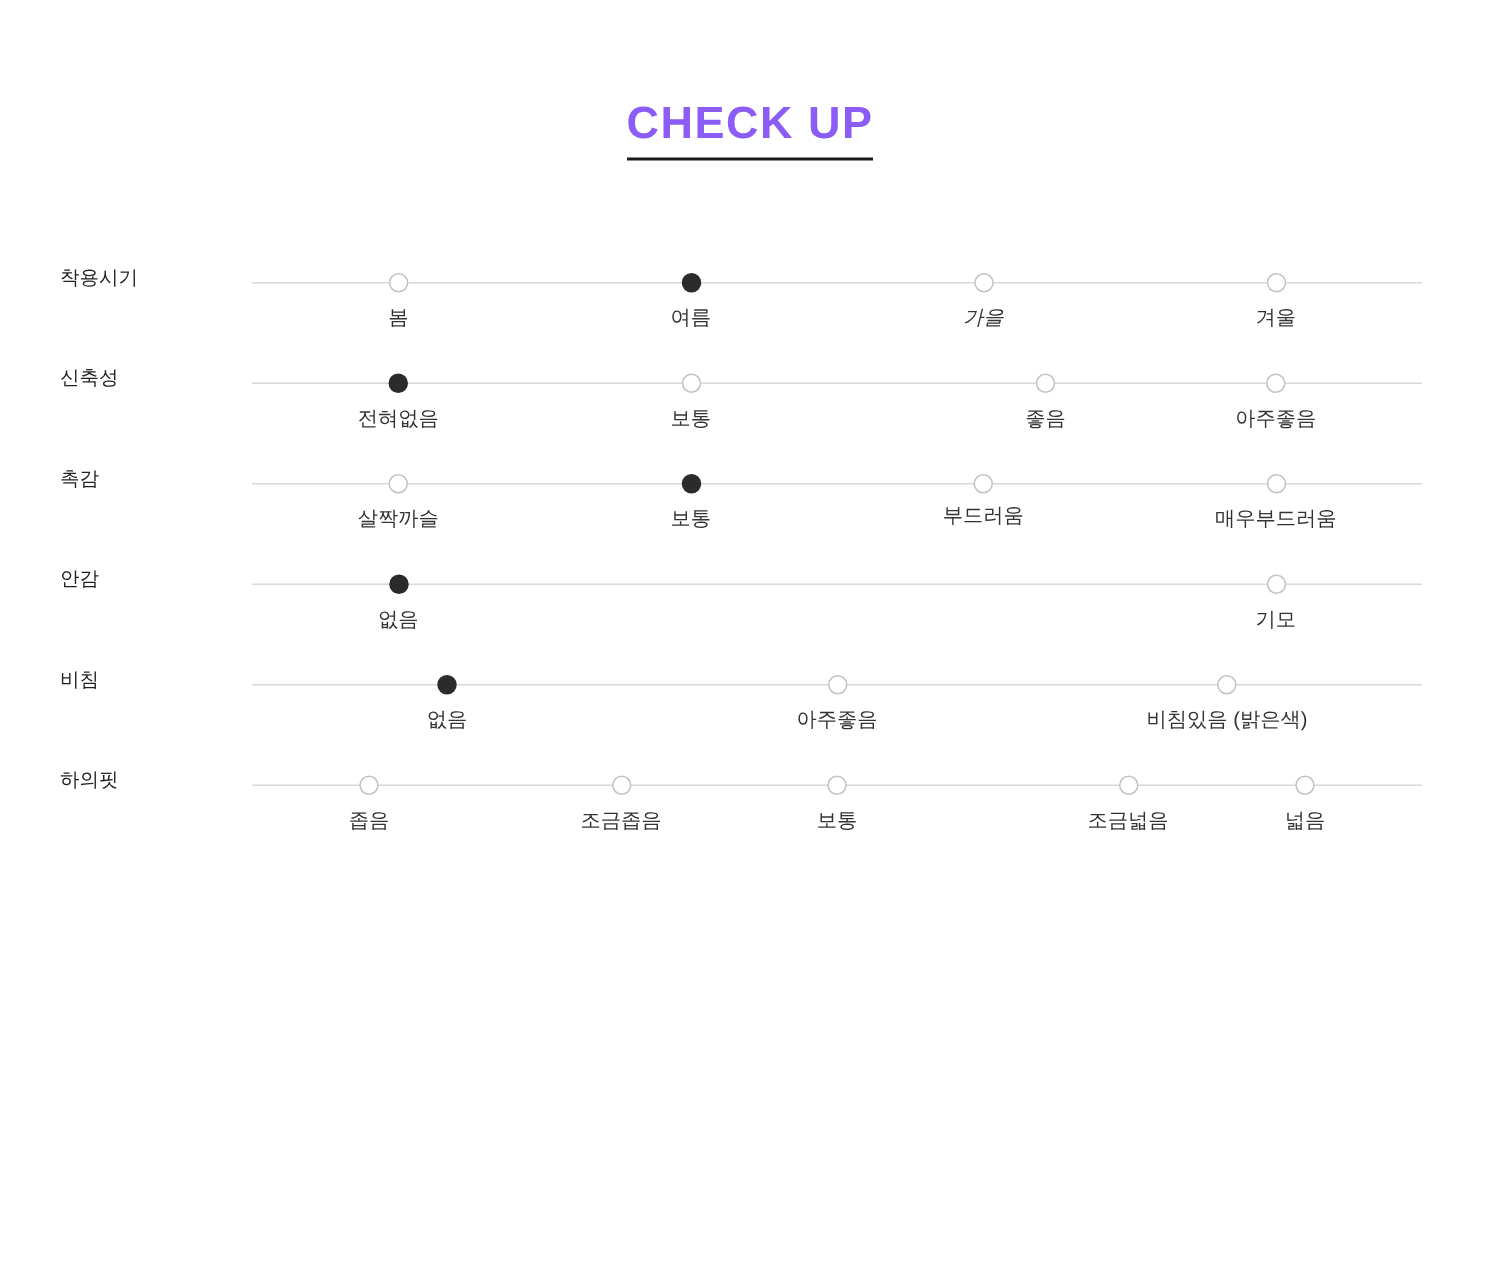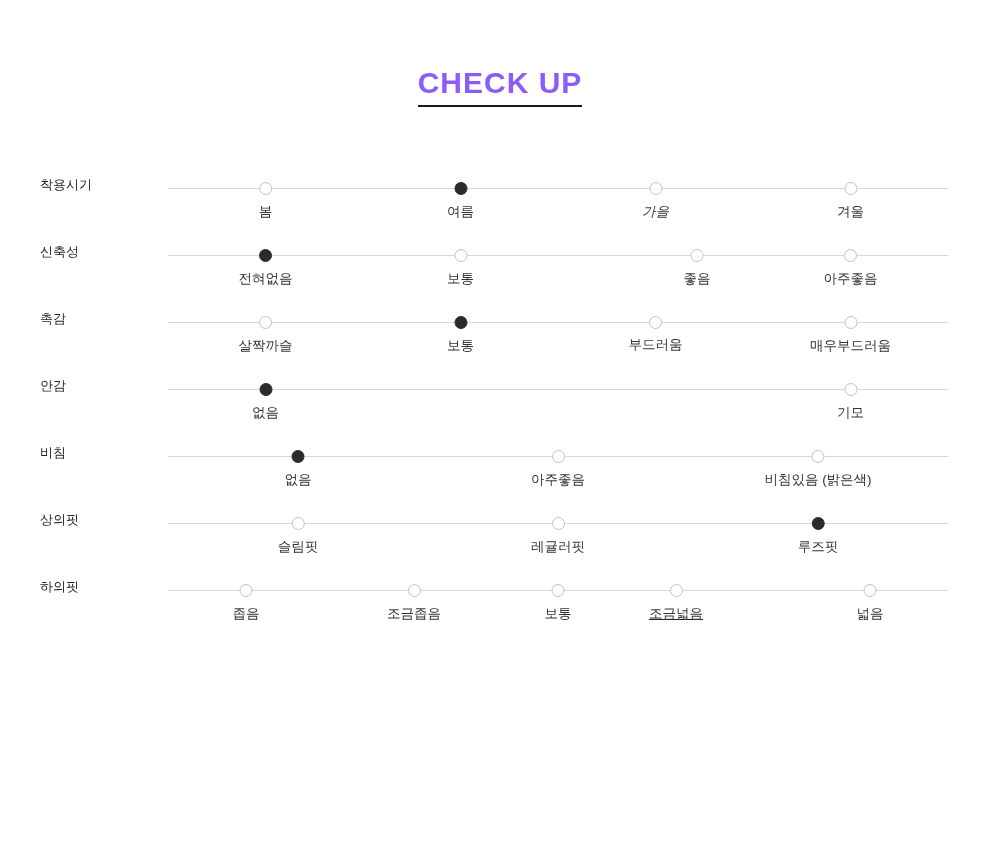--- a/index.html
+++ b/index.html
@@ -192,51 +192,35 @@
         <div class="opt" style="left: 558px;">
           <div class="dot"></div>
           <div class="opt-label">아주좋음</div>
         </div>
         <div class="opt" style="left: 818px;">
           <div class="dot"></div>
           <div class="opt-label">비침있음 (밝은색)</div>
         </div>
       </div>
       <div class="row">
-        <div class="row-label">상의핏</div>
-        <div class="row-line"></div>
-        <div class="opt" style="left: 298px;">
-          <div class="dot"></div>
-          <div class="opt-label">슬림핏</div>
+        <div class="row-label">하의핏</div>
+        <div class="row-line"></div>
+        <div class="opt" style="left: 246px;">
+          <div class="dot"></div>
+          <div class="opt-label">좁음</div>
+        </div>
+        <div class="opt" style="left: 402px; margin-left: 12px;">
+          <div class="dot"></div>
+          <div class="opt-label">조금좁음</div>
         </div>
         <div class="opt" style="left: 558px;">
           <div class="dot"></div>
-          <div class="opt-label">레귤러핏</div>
-        </div>
-        <div class="opt" style="left: 818px;">
-          <div class="dot on"></div>
-          <div class="opt-label">루즈핏</div>
-        </div>
-      </div>
-      <div class="row">
-        <div class="row-label">하의핏</div>
-        <div class="row-line"></div>
-        <div class="opt" style="left: 246px;">
-          <div class="dot"></div>
-          <div class="opt-label">좁음</div>
-        </div>
-        <div class="opt" style="left: 402px; margin-left: 12px;">
-          <div class="dot"></div>
-          <div class="opt-label">조금좁음</div>
-        </div>
-        <div class="opt" style="left: 558px;">
-          <div class="dot"></div>
           <div class="opt-label">보통</div>
         </div>
-        <div class="opt" style="left: 676px; text-decoration: underline;">
+        <div class="opt" style="left: 752px;">
           <div class="dot"></div>
           <div class="opt-label">조금넓음</div>
         </div>
         <div class="opt" style="left: 870px;">
           <div class="dot"></div>
           <div class="opt-label">넓음</div>
         </div>
       </div>
     </div>
 

